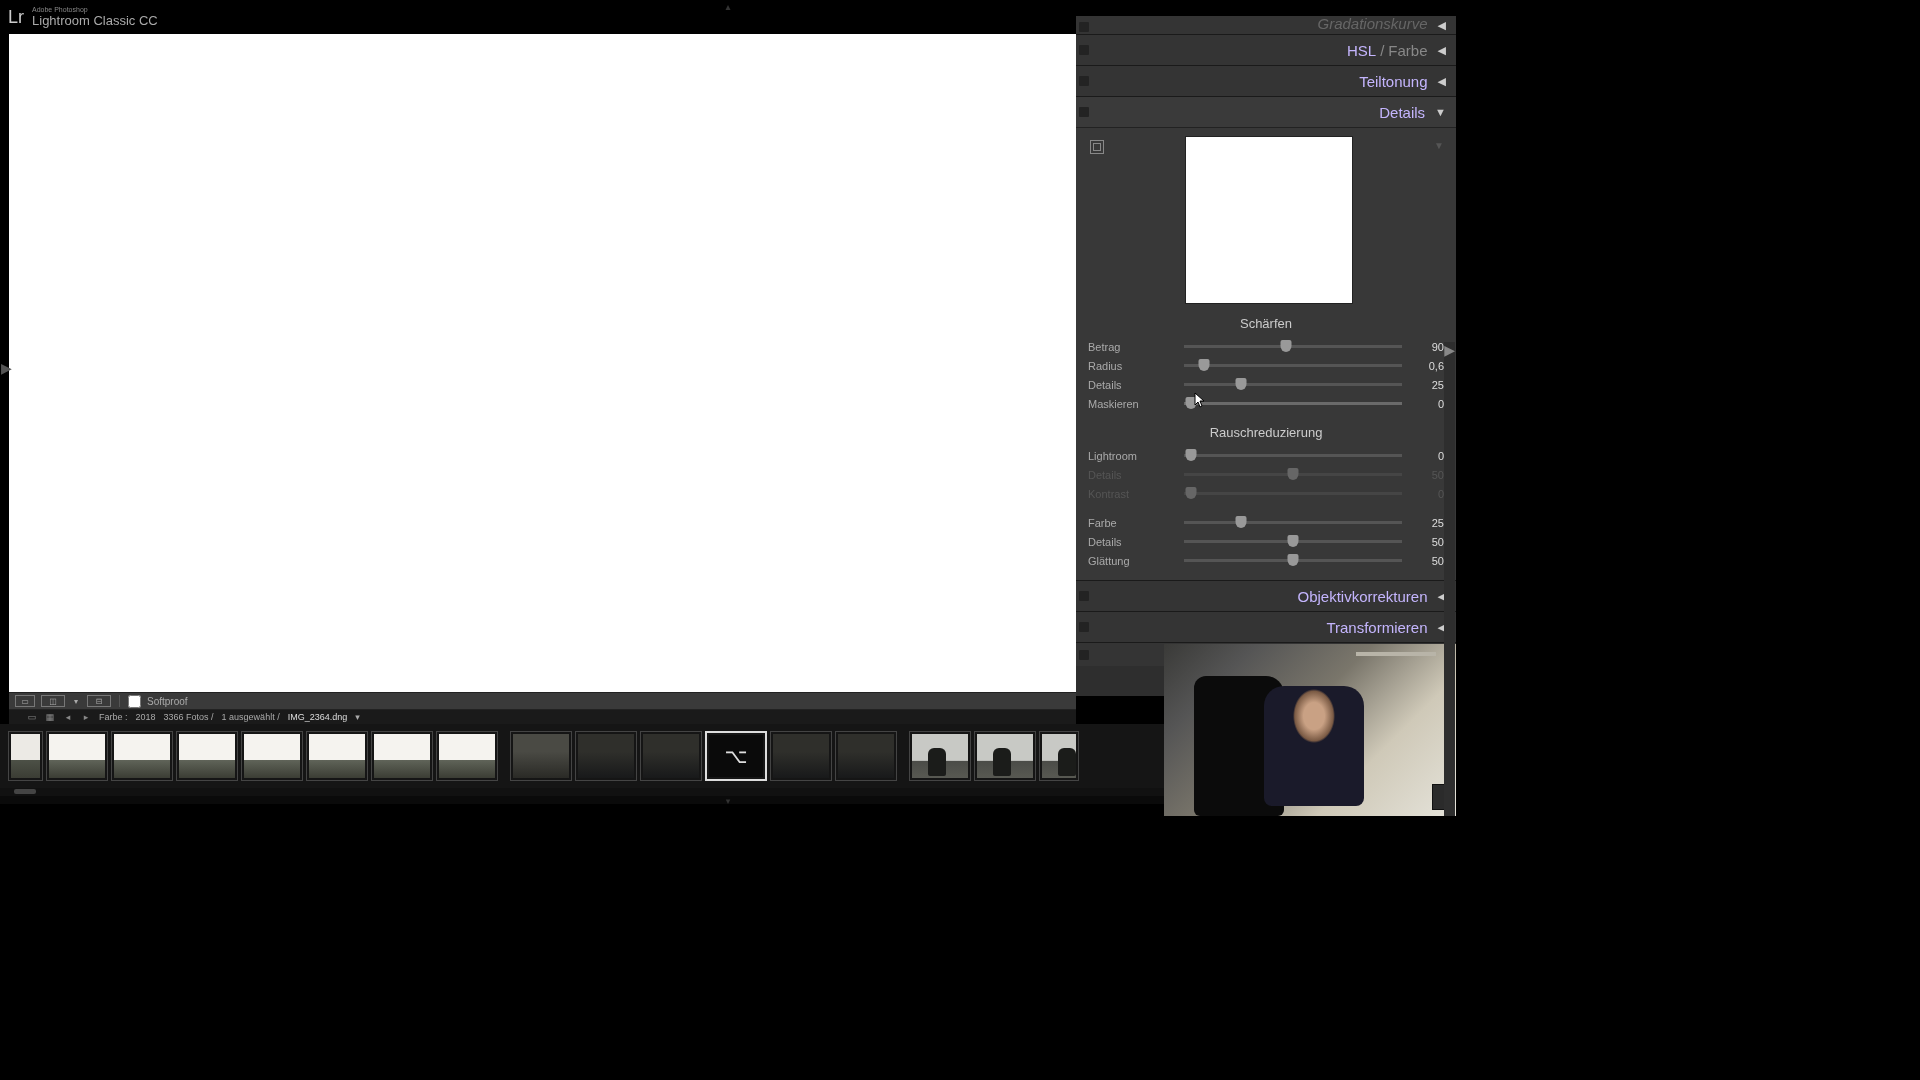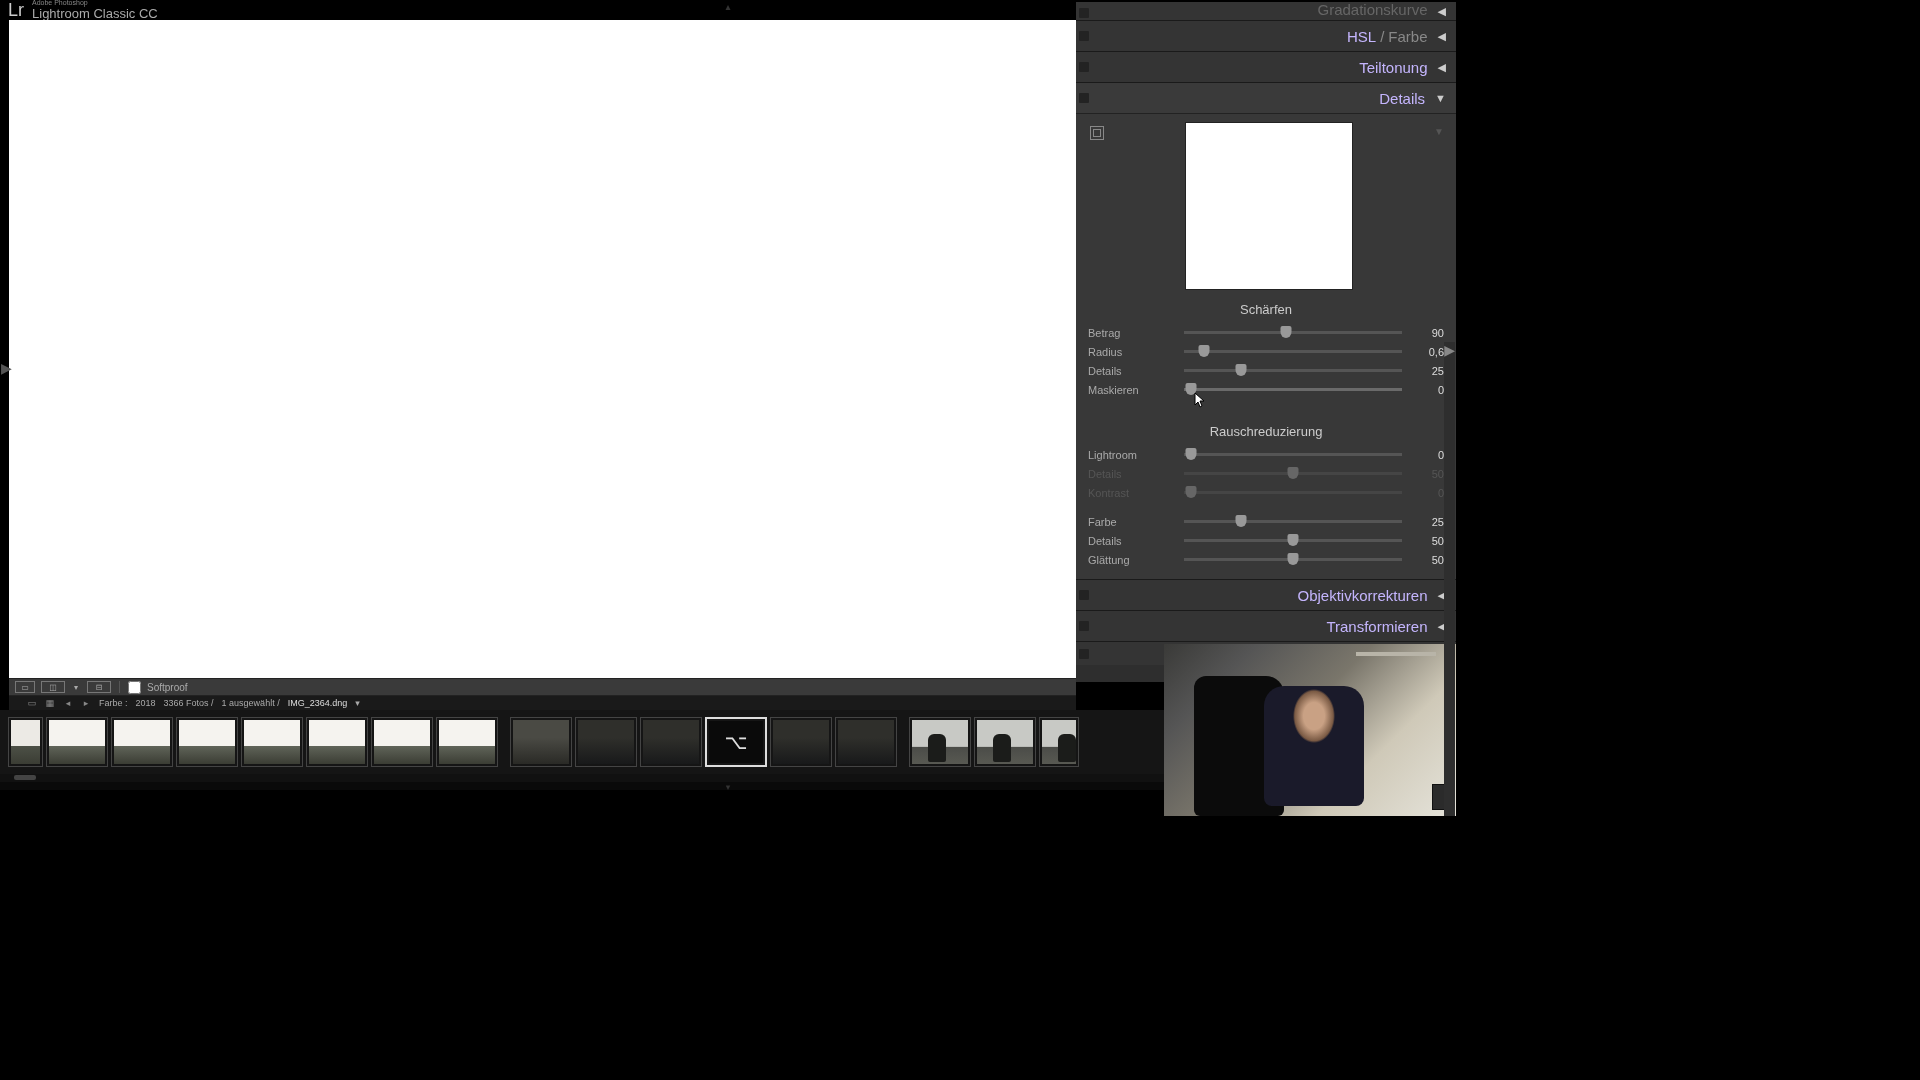--- a/index.html
+++ b/index.html
@@ -1,52 +1,52 @@
 <!DOCTYPE html>
 <html><head>
 <meta charset="utf-8">
 <style>
   * { box-sizing: border-box; margin: 0; padding: 0; font-family: "Segoe UI", Arial, sans-serif; }
   body { background: #000; color: #ccc; width: 1456px; height: 816px; overflow: hidden; position: relative; }
 
   
-  .header { height: 20px; background: #000; display: flex; align-items: center; padding-left: 8px; position: relative; }
+  .header { height: 34px; background: #000; display: flex; align-items: center; padding-left: 8px; position: relative; }
   .logo { font-size: 18px; color: #ccc; font-weight: 200; margin-right: 8px; }
   .brand-sup { font-size: 7px; color: #888; line-height: 1; }
   .brand { font-size: 13px; color: #aaa; font-weight: 300; }
   .brand-wrap { display: flex; flex-direction: column; }
   .header-caret { position: absolute; left: 50%; top: 1px; transform: translateX(-50%); color: #333; font-size: 10px; }
 
   
   .main { display: flex; height: 658px; }
   .preview { width: 1067px; height: 658px; background: #fff; margin-left: 9px; position: relative; }
   .preview::before { content:""; position:absolute; inset:0; background:#fff; }
 
   
   .right { flex: 1; background: #2e2e2e; height: 680px; margin-top: -18px; padding-top: 0; overflow: hidden; }
   .panel-row { height: 31px; border-top: 1px solid #1a1a1a; display: flex; align-items: center; justify-content: flex-end; padding-right: 10px; gap: 10px; background: #343434; }
   .panel-row.first { border-top: none; height: 18px; align-items: flex-end; padding-bottom: 2px; }
-  .panel-row.first .panel-title { color:#666; }
+  .panel-row.first .panel-title { color:#666;font-style:italic; }
   .panel-title { font-size: 15px; color: #c4b5fd; }
   .panel-title.dim { color: #888; }
   .panel-arrow { color: #ccc; font-size: 11px; }
   .panel-row { position: relative; }
   .panel-row .dot { position:absolute; left:3px; width:10px; height:10px; background:#232323; border-radius:1px; }
 
   
   .details-body { background: #383838; border-top: 1px solid #222; padding: 8px 12px 10px 12px; }
   .detail-preview-row { display:flex; align-items:flex-start; gap:12px; position:relative; }
   .crop-icon { width:14px; height:14px; border:1px solid #888; position:relative; margin-top:4px; margin-left:2px; }
   .crop-icon::before { content:""; position:absolute; left:2px; top:2px; right:2px; bottom:2px; border:1px solid #888; }
   .detail-thumb { width: 168px; height: 168px; background: #fff; margin: 0 auto; border:1px solid #222; }
   .detail-preview-row .spacer { flex:1; }
   .detail-caret { color:#555; font-size:10px; margin-top:4px; }
 
   .section-title { text-align: center; font-size: 13px; color: #ccc; margin-top: 12px; margin-bottom: 6px; }
-  .section-title.noise { margin-top: 25px; }
+  .section-title.noise { margin-top: 12px; }
   .slider-row { display: flex; align-items: center; height: 19px; font-size: 11px; }
   .slider-label { width: 96px; color: #aaa; padding-right: 8px; }
   .slider-label.disabled { color: #555; }
   .slider-track { flex: 1; height: 3px; background: #555; position: relative; margin-right:8px; }
   .slider-handle { position: absolute; top: -5px; width: 11px; height: 12px; background: #999; border-radius: 2px 2px 50% 50%; transform: translateX(-50%); }
   .slider-value { width: 34px; text-align: right; color: #ddd; }
   .slider-value.disabled { color:#555; }
   .slider-row.disabled .slider-track { background:#454545; }
   .slider-row.disabled .slider-handle { background:#666; }
 

